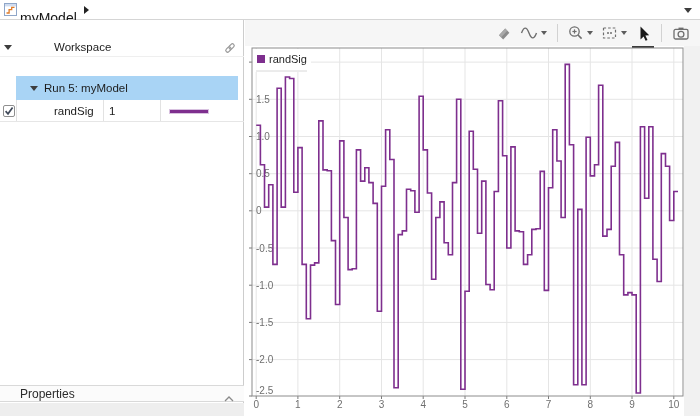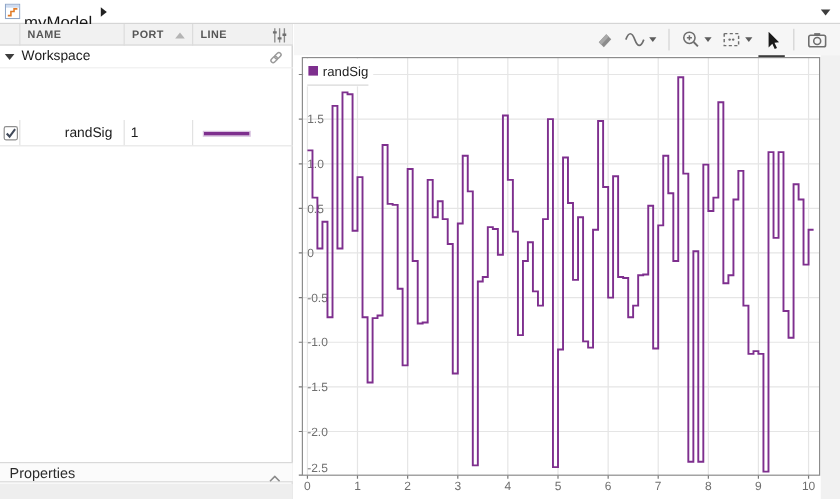--- a/index.html
+++ b/index.html
@@ -20,32 +20,32 @@
             border-right:1px solid #cdcdcd;box-sizing:border-box;}
   .thead{position:absolute;left:0;top:0;width:244px;height:18px;background:#f1f1f1;
          border-bottom:1px solid #d8d8d8;box-sizing:border-box;}
   .th{position:absolute;top:0;height:18px;display:flex;align-items:center;
       font-size:9px;font-weight:bold;letter-spacing:.4px;color:#565656;box-sizing:border-box;
       border-left:1px solid #dcdcdc;padding-left:6px;}
   .tri-up{width:0;height:0;border-left:4px solid transparent;border-right:4px solid transparent;
           border-bottom:5px solid #b4b4b4;}
   .trow{position:absolute;left:0;width:244px;display:flex;align-items:center;
         font-size:11.5px;color:#1c1c1c;}
-  .rowline{border-bottom:1px solid #efefef;box-sizing:border-box;}
+  .rowline{border-bottom:1px solid #efefef;box-sizing:border-box;gap:36px;}
   .caret{margin-right:6px;flex:0 0 auto;}
   .runband{position:absolute;left:16px;top:0;height:100%;width:222px;background:#a9d4f5;
            display:flex;align-items:center;}
   .cellsep{position:absolute;top:0;height:100%;width:1px;background:#e2e2e2;}
   .checkbox{position:absolute;left:3px;top:5px;width:12px;height:12px;background:#fff;
             border:1px solid #8f8f8f;border-radius:2px;box-sizing:border-box;}
   .swatch{position:absolute;left:170px;top:10px;width:38px;height:3px;background:#7E2F8E;
           outline:1px solid #d9c2e0;}
   .propbar{position:absolute;left:0;top:365px;width:244px;height:17px;background:#fbfbfb;
            border-top:1px solid #d9d9d9;border-bottom:1px solid #d9d9d9;display:flex;
-           align-items:flex-end;font-size:12px;color:#2b2b2b;padding-left:8px;box-sizing:border-box;}
+           align-items:flex-end;font-size:12px;color:#2b2b2b;padding-left:20px;box-sizing:border-box;}
   .botstrip{position:absolute;left:0;top:383px;width:244px;height:13px;background:#eeeeee;}
   
   .toolbar{position:absolute;left:245px;top:20px;width:455px;height:26px;background:#f6f6f6;
            display:flex;align-items:center;justify-content:flex-end;padding-right:6px;box-sizing:border-box;}
   .tbtn{display:flex;align-items:center;justify-content:center;height:24px;padding:0 4px;cursor:default;}
   .tsep{width:1px;height:18px;background:#d2d2d2;margin:0 6px;}
   .dcaret{width:0;height:0;border-left:3.5px solid transparent;border-right:3.5px solid transparent;
           border-top:4px solid #5c5c5c;margin-left:3px;}
   .active-underline{position:absolute;width:22px;height:2px;background:#3c3c3c;}
   .rightstrip{position:absolute;left:684px;top:46px;width:16px;height:370px;background:#f1f1f1;}
@@ -68,61 +68,41 @@
     </span>
     <span class="crumb" style="margin-left:3px">
       <span class="crumbtext">myModel</span>
     </span>
     <span class="sep-right"></span>
     <span class="topcaret tr-down"></span>
   </div>
 
   <div class="leftpane">
 
-    <div class="thead">
-      <div class="th" style="left:16px;width:87px;border-left:1px solid #dcdcdc">
-        <span>NAME</span>
-      </div>
-      <div class="th" style="left:103px;width:57px">
-        <span>PORT</span>
-        <span class="tri-up" style="position:absolute;right:6px"></span>
-      </div>
-      <div class="th" style="left:160px;width:68px">
-        <span>LINE</span>
-      </div>
-      <div style="position:absolute;right:5px;top:3px">
-        <svg width="12" height="13" viewBox="0 0 12 13">
-          <g stroke="#8a8a8a" stroke-width="1.1">
-            <line x1="2" y1="0.5" x2="2" y2="12.5"></line>
-              <line x1="6" y1="0.5" x2="6" y2="12.5"></line>
-              <line x1="10" y1="0.5" x2="10" y2="12.5"></line>
-          </g>
-          <g stroke="#6f6f6f" stroke-width="2">
-            <line x1="0.4" y1="4" x2="3.6" y2="4"></line>
-              <line x1="4.4" y1="9" x2="7.6" y2="9"></line>
-              <line x1="8.4" y1="6" x2="11.6" y2="6"></line>
-          </g>
-        </svg>
-      </div>
-    </div>
 
     <div class="trow rowline" style="top:18px;height:19px">
       <span class="caret tr-down" style="margin-left:4px"></span>
       <span>Workspace</span>
       <span style="position:absolute;right:8px;top:4px">
         <svg width="12" height="12" viewBox="0 0 12 12">
           <g fill="none" stroke="#9a9a9a" stroke-width="1.2" transform="rotate(-45 6 6)">
             <rect x="0.8" y="4.2" width="6" height="3.6" rx="1.8"></rect>
             <rect x="5.2" y="4.2" width="6" height="3.6" rx="1.8"></rect>
           </g>
         </svg>
       </span>
     </div>
 
 
+    <div class="trow" style="top:56px;height:24px">
+      <div class="runband">
+        <span class="caret tr-down" style="margin-left:14px"></span>
+        <span>Run 5: myModel</span>
+      </div>
+    </div>
 
     <div class="trow" style="top:80px;height:22px;border-bottom:1px solid #e6e6e6;box-sizing:border-box">
       <span class="cellsep" style="left:16px"></span>
       <span class="cellsep" style="left:103px"></span>
       <span class="cellsep" style="left:160px"></span>
       <span class="checkbox">
         <svg width="10" height="10" viewBox="0 0 10 10" style="position:absolute;left:0px;top:0px">
           <path d="M1.6 5.2 L4 7.8 L8.6 1.6" fill="none" stroke="#414a5a" stroke-width="1.7"></path>
         </svg>
       </span>

